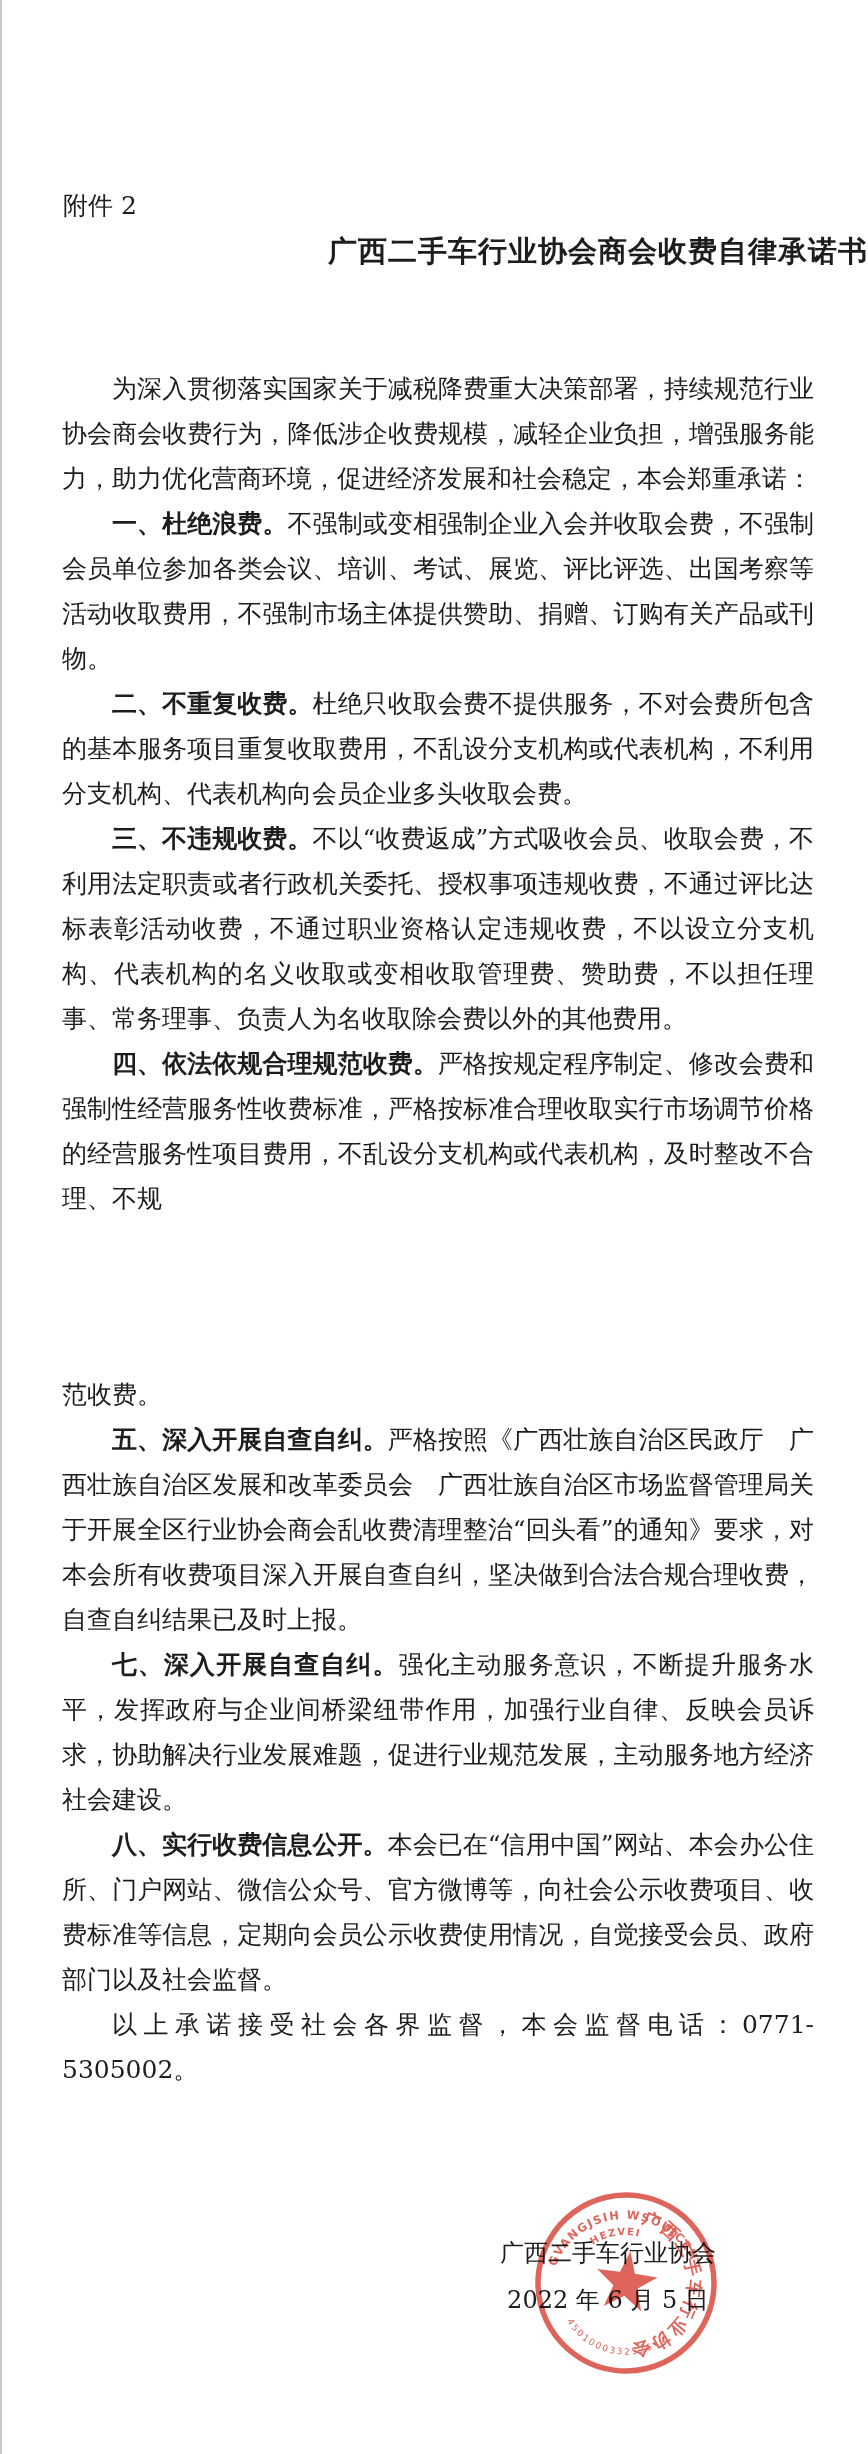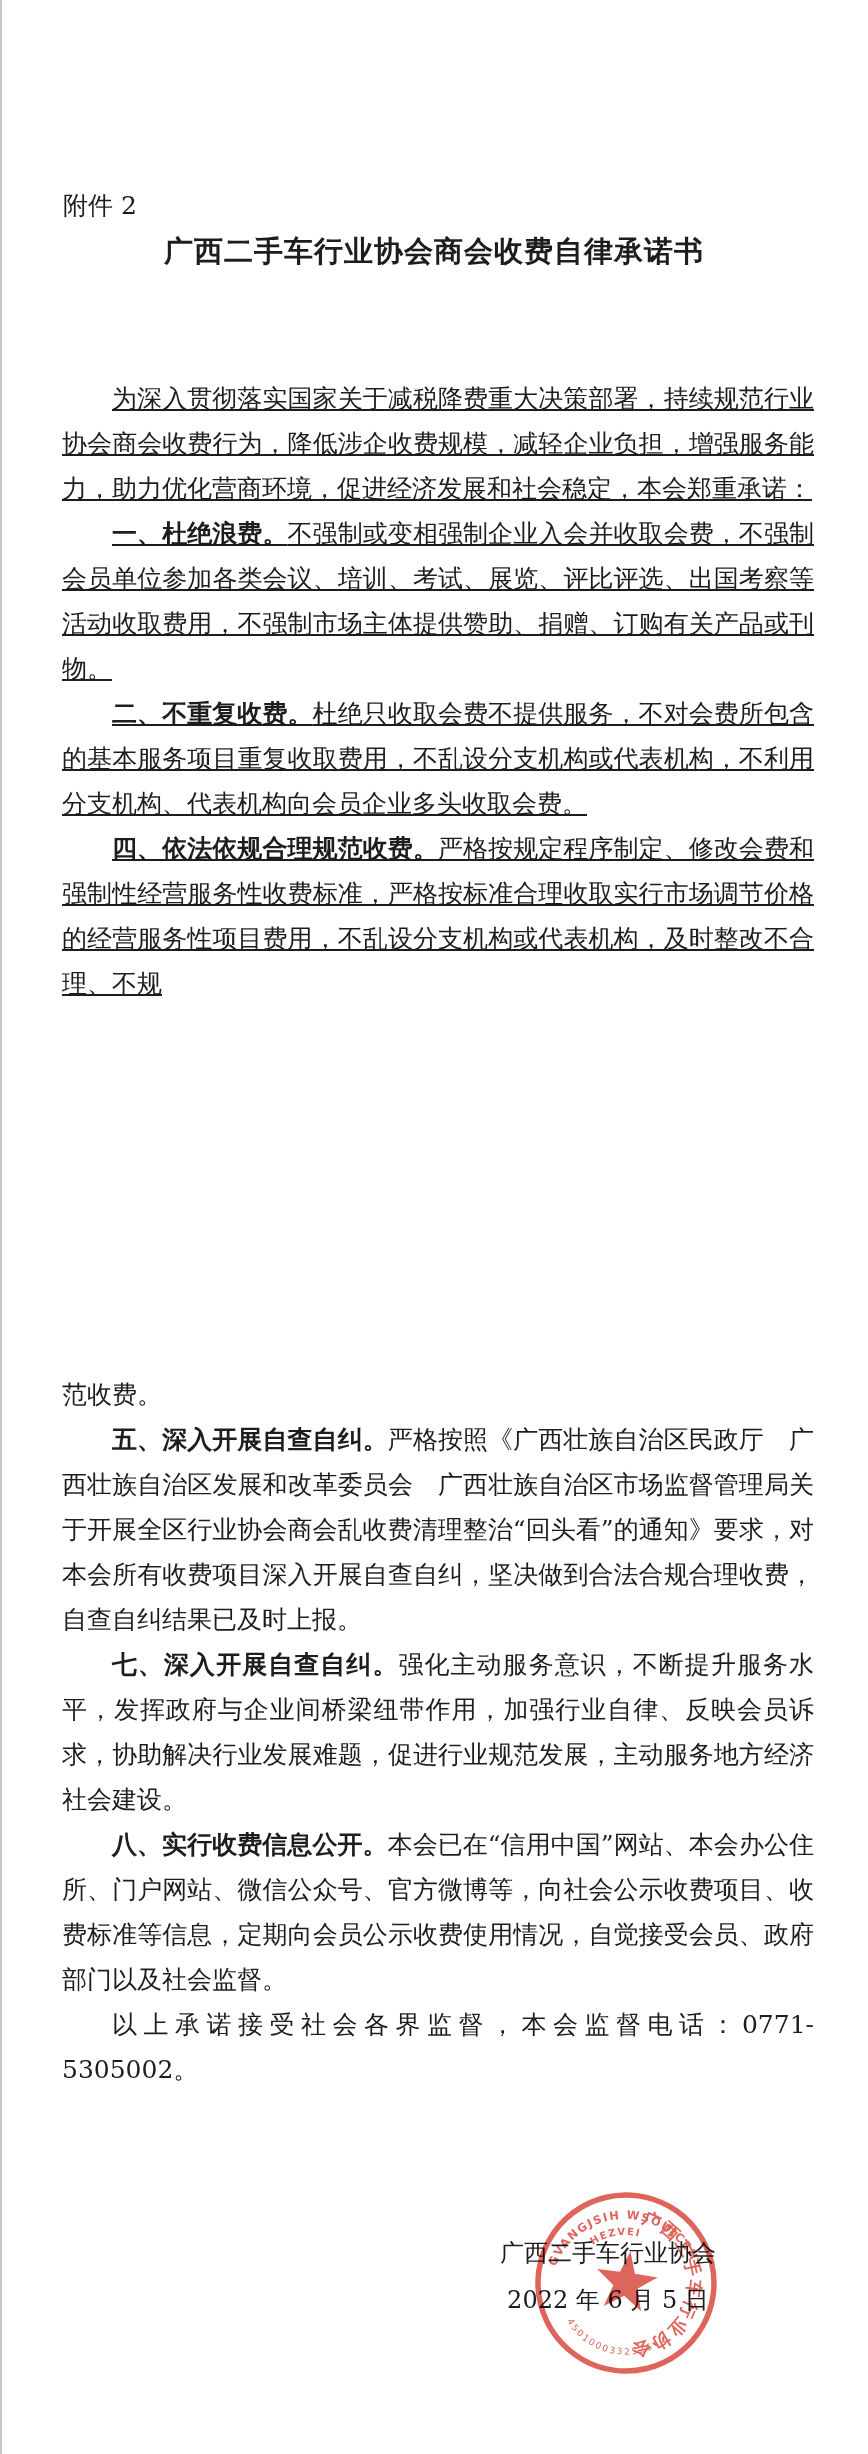--- a/index.html
+++ b/index.html
@@ -8,28 +8,28 @@
     background:#ffffff; color:#1d1d1d;
     font-family:"DejaVu Serif", serif;
   }
   .scan-edge { position:absolute; left:0; top:0; width:2px; height:2454px; background:#c9c9c9; }
   .attachment-label {
     position:absolute; top:150px; left:63px;
     font-size:25px; line-height:32px;margin-top:40px;
   }
   .doc-title {
     position:absolute; top:232px; left:0; width:100%; margin:0;
-    text-align:center; font-size:29px; font-weight:bold; letter-spacing:1px;
+    text-align:right; font-size:29px; font-weight:bold; letter-spacing:1px;
     font-family:"DejaVu Sans", sans-serif;
   }
   .page {
     position:absolute; left:62px; width:752px;
     font-size:25px; line-height:45px; text-align:justify;
   }
-  .page-1 { top:376px;text-decoration:underline; }
+  .page-1 { top:366px; }
   .page-2 { top:1372px; }
   .page p { margin:0; text-indent:2em; }
   .page p.continuation { text-indent:0; }
   .lead { font-weight:bold; font-family:"DejaVu Sans", sans-serif; }
   .signature-block {
     position:absolute; top:2230px; left:494px; width:228px;
     text-align:center; font-size:24px; line-height:47px; z-index:1;
   }
   .seal {
     position:absolute; left:529px; top:2186px; width:194px; height:194px;
@@ -49,20 +49,21 @@
 <div class="scan-edge"></div>
 
 <div class="attachment-label">附件 2</div>
 
 <h1 class="doc-title">广西二手车行业协会商会收费自律承诺书</h1>
 
 <div class="page page-1">
   <p><span class="lead"></span><span>为深入贯彻落实国家关于减税降费重大决策部署，持续规范行业协会商会收费行为，降低涉企收费规模，减轻企业负担，增强服务能力，助力优化营商环境，促进经济发展和社会稳定，本会郑重承诺：</span></p>
   <p><span class="lead">一、杜绝浪费。</span><span>不强制或变相强制企业入会并收取会费，不强制会员单位参加各类会议、培训、考试、展览、评比评选、出国考察等活动收取费用，不强制市场主体提供赞助、捐赠、订购有关产品或刊物。</span></p>
   <p><span class="lead">二、不重复收费。</span><span>杜绝只收取会费不提供服务，不对会费所包含的基本服务项目重复收取费用，不乱设分支机构或代表机构，不利用分支机构、代表机构向会员企业多头收取会费。</span></p>
+  <p><span class="lead">三、不违规收费。</span><span>不以“收费返成”方式吸收会员、收取会费，不利用法定职责或者行政机关委托、授权事项违规收费，不通过评比达标表彰活动收费，不通过职业资格认定违规收费，不以设立分支机构、代表机构的名义收取或变相收取管理费、赞助费，不以担任理事、常务理事、负责人为名收取除会费以外的其他费用。</span></p>
   <p><span class="lead">四、依法依规合理规范收费。</span><span>严格按规定程序制定、修改会费和强制性经营服务性收费标准，严格按标准合理收取实行市场调节价格的经营服务性项目费用，不乱设分支机构或代表机构，及时整改不合理、不规</span></p>
 </div>
 
 <div class="page page-2">
   <p class="continuation"><span>范收费。</span></p>
   <p><span class="lead">五、深入开展自查自纠。</span><span>严格按照《广西壮族自治区民政厅　广西壮族自治区发展和改革委员会　广西壮族自治区市场监督管理局关于开展全区行业协会商会乱收费清理整治“回头看”的通知》要求，对本会所有收费项目深入开展自查自纠，坚决做到合法合规合理收费，自查自纠结果已及时上报。</span></p>
   <p><span class="lead">七、深入开展自查自纠。</span><span>强化主动服务意识，不断提升服务水平，发挥政府与企业间桥梁纽带作用，加强行业自律、反映会员诉求，协助解决行业发展难题，促进行业规范发展，主动服务地方经济社会建设。</span></p>
   <p><span class="lead">八、实行收费信息公开。</span><span>本会已在“信用中国”网站、本会办公住所、门户网站、微信公众号、官方微博等，向社会公示收费项目、收费标准等信息，定期向会员公示收费使用情况，自觉接受会员、政府部门以及社会监督。</span></p>
   <p><span>以上承诺接受社会各界监督，本会监督电话：0771-5305002。</span></p>
 </div>

